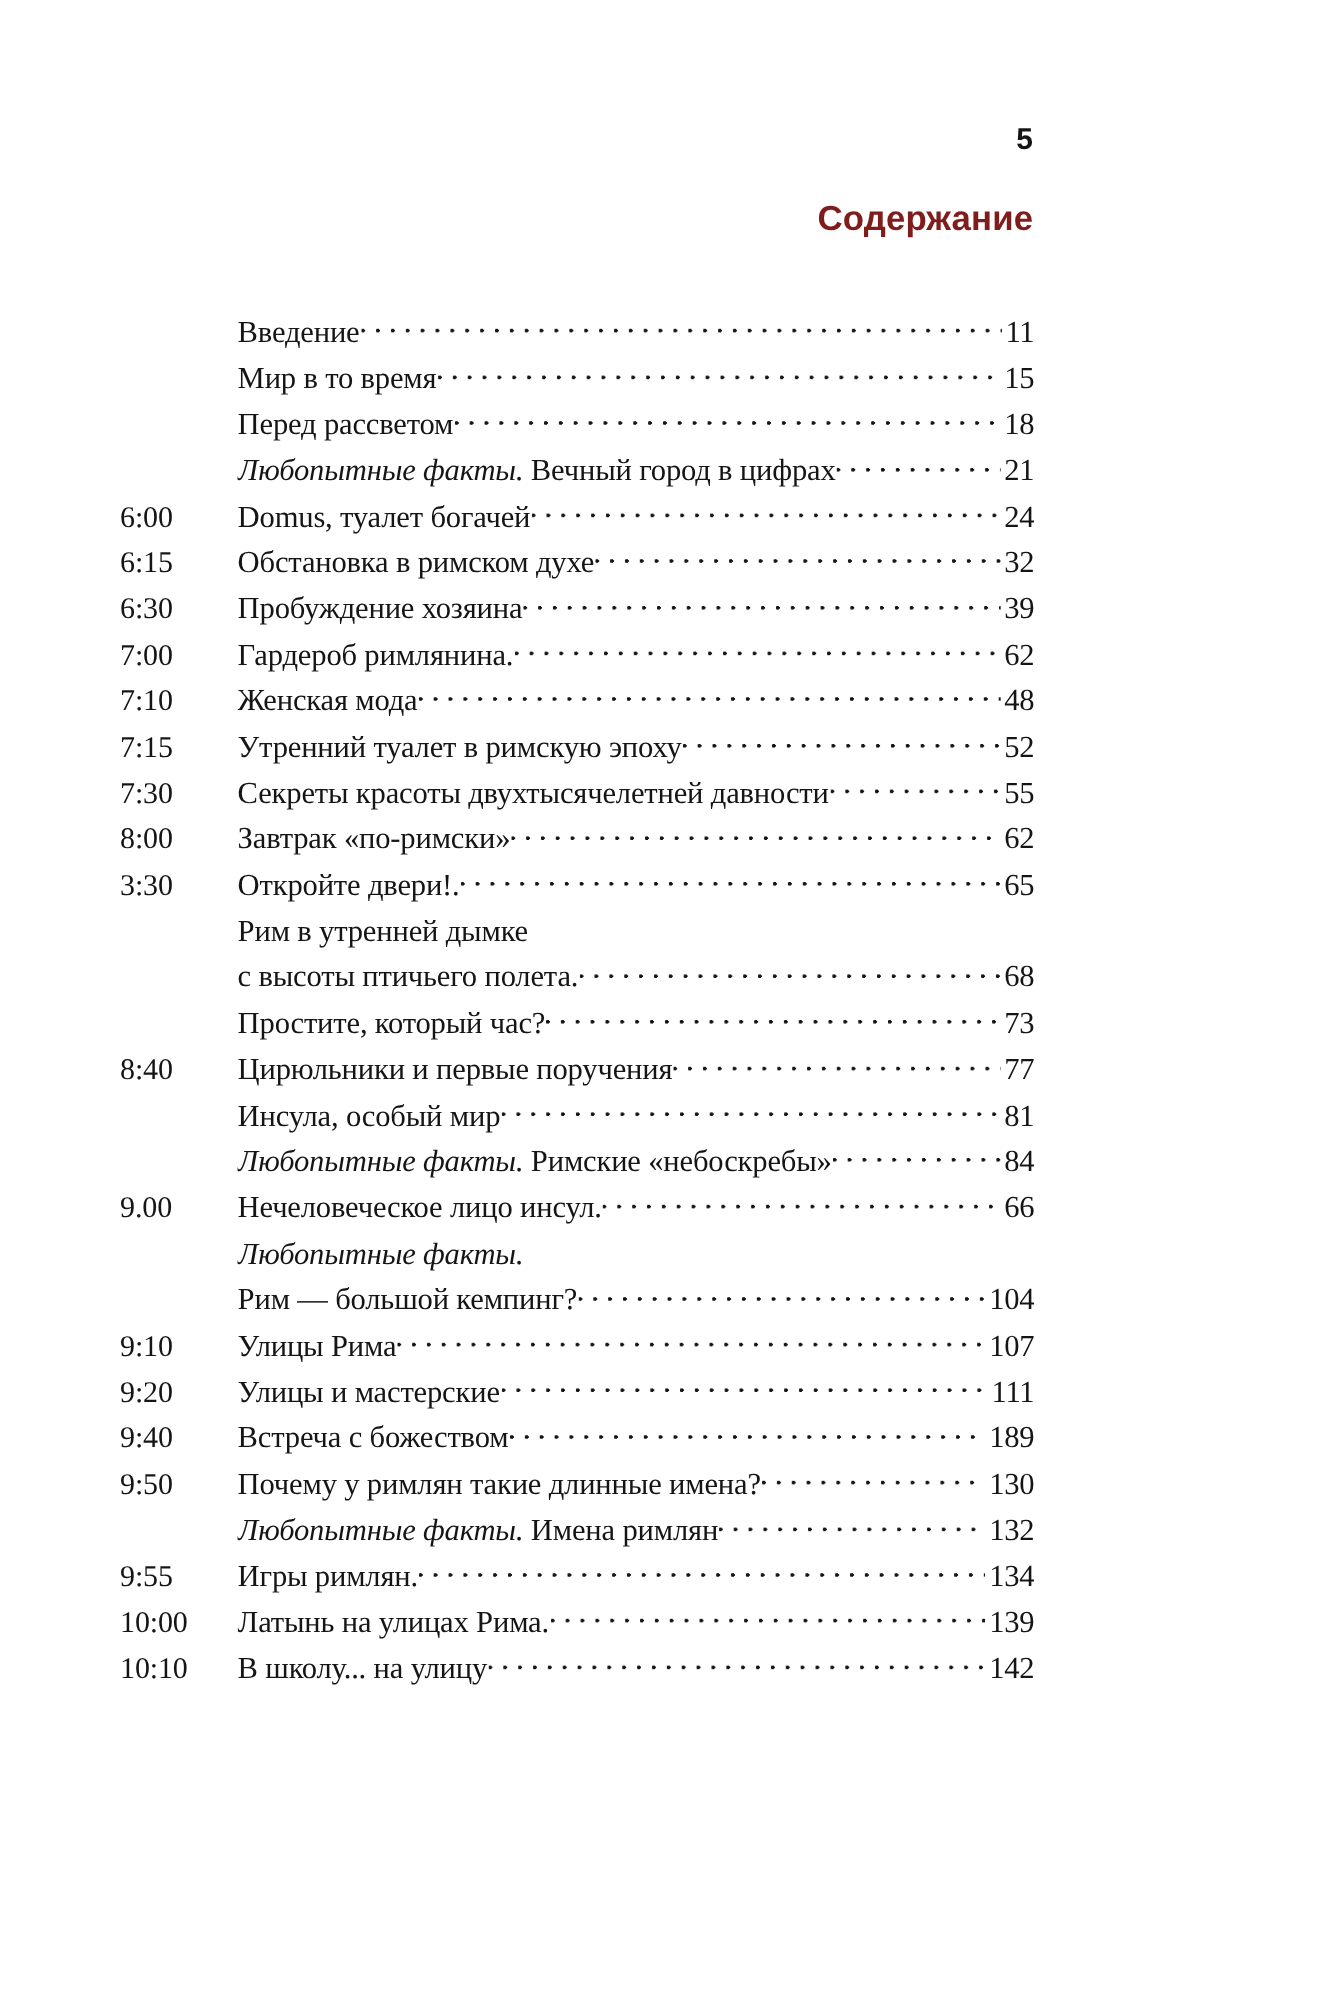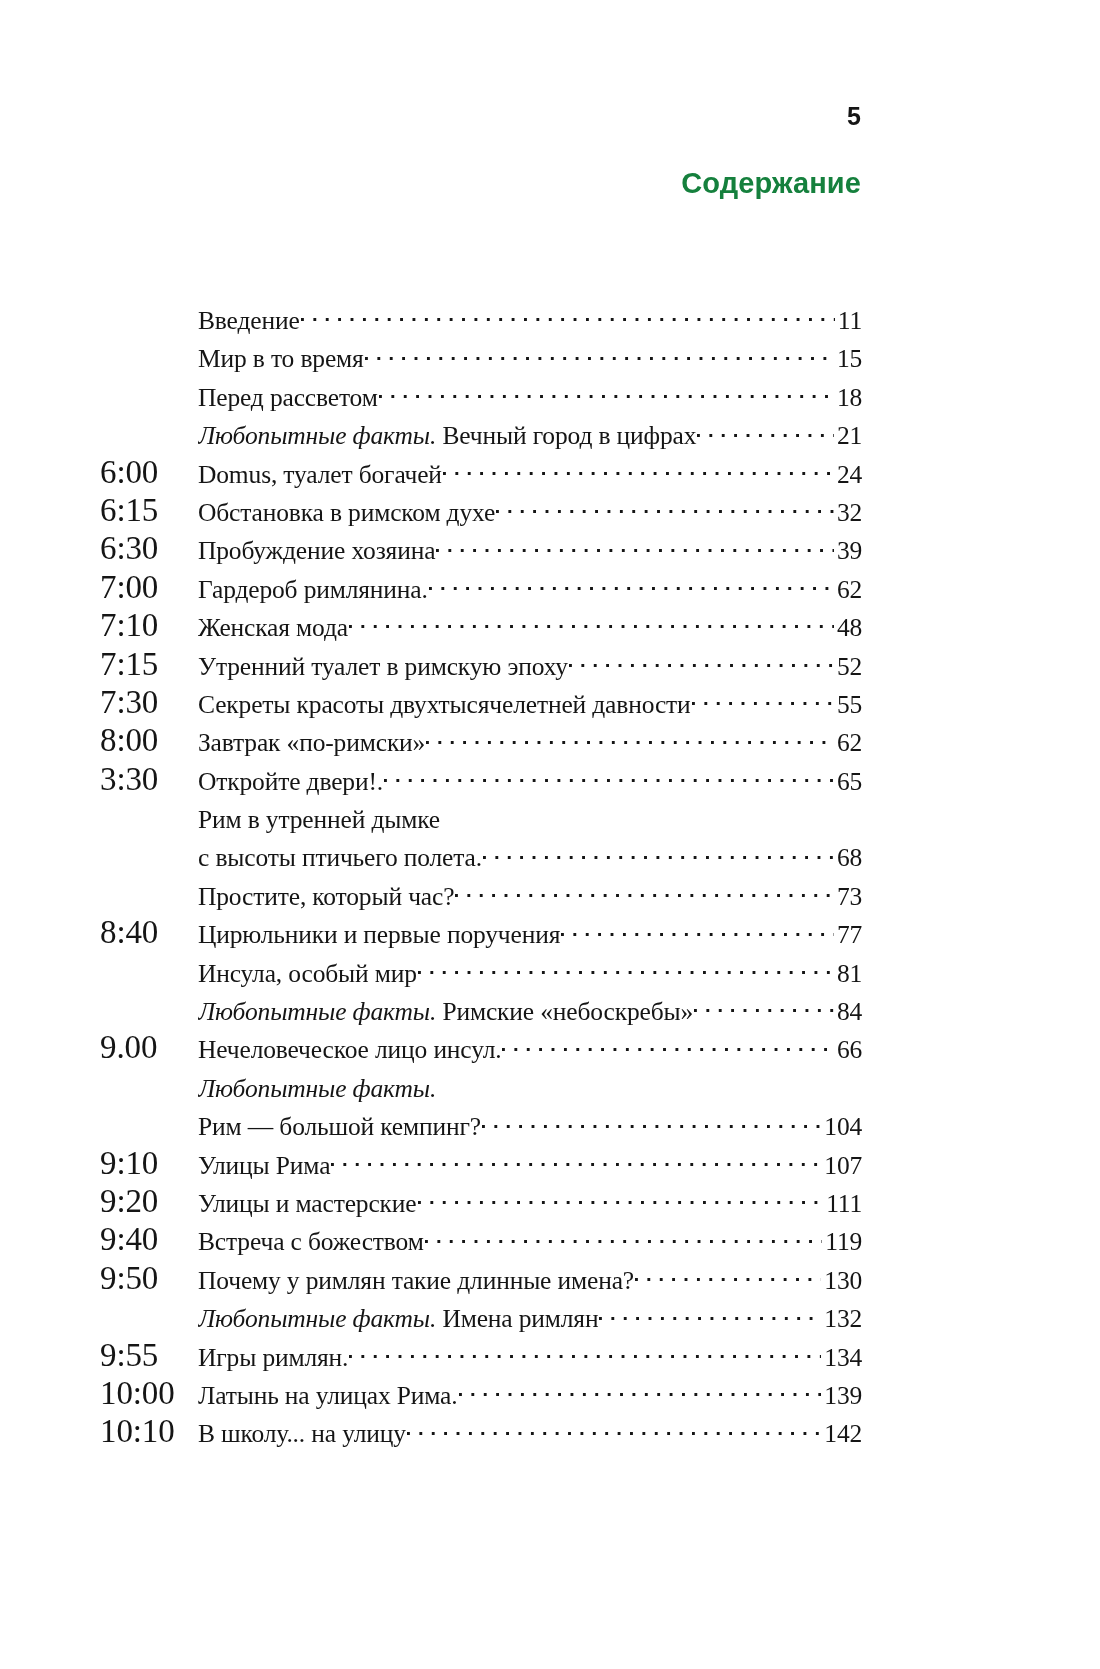--- a/index.html
+++ b/index.html
@@ -41,21 +41,21 @@
   .heading {
     position: absolute;
     top: 167px;
     left: 0;
     width: 861px;
     text-align: right;
     font-family: "Liberation Sans", "DejaVu Sans", sans-serif;
     font-size: 29px;
     font-weight: 700;
     letter-spacing: 0.1px;
-    color: #15803d;
+    color: #7f1d1d;
   }
 
   
   .toc {
     position: absolute;
     top: 258px;
     left: 100px;
     width: 762px;
   }
 
@@ -65,38 +65,37 @@
     height: 38.4px;
     font-size: 25.5px;
     line-height: 38.4px;
     color: #151515;
   }
 
   .time {
     flex: 0 0 98px;
     width: 98px;
     text-align: left;
-    font-size: 33px;
+    font-size: 25px;
     letter-spacing: -0.1px;
     white-space: nowrap;
   }
 
   .entry {
     flex: 1 1 auto;
     display: flex;
     align-items: baseline;
     min-width: 0;
     overflow: hidden;
   }
 
   .title {
     flex: 0 0 auto;
     white-space: nowrap;
     letter-spacing: -0.15px;
-    margin-top: 44px;
   }
 
   .title .ital {
     font-style: italic;
   }
 
   
   .leader {
     flex: 1 1 auto;
     min-width: 0;
@@ -327,21 +326,21 @@
           <span class="title"><span>Улицы и мастерские </span></span>
           <span class="leader"></span>
           <span class="pageno">111</span>
         </div>
       </div>
       <div class="toc-row">
         <div class="time">9:40</div>
         <div class="entry">
           <span class="title"><span>Встреча с божеством </span></span>
           <span class="leader"></span>
-          <span class="pageno">119</span>
+          <span class="pageno">189</span>
         </div>
       </div>
       <div class="toc-row">
         <div class="time">9:50</div>
         <div class="entry">
           <span class="title"><span>Почему у римлян такие длинные имена?</span></span>
           <span class="leader"></span>
           <span class="pageno">130</span>
         </div>
       </div>

